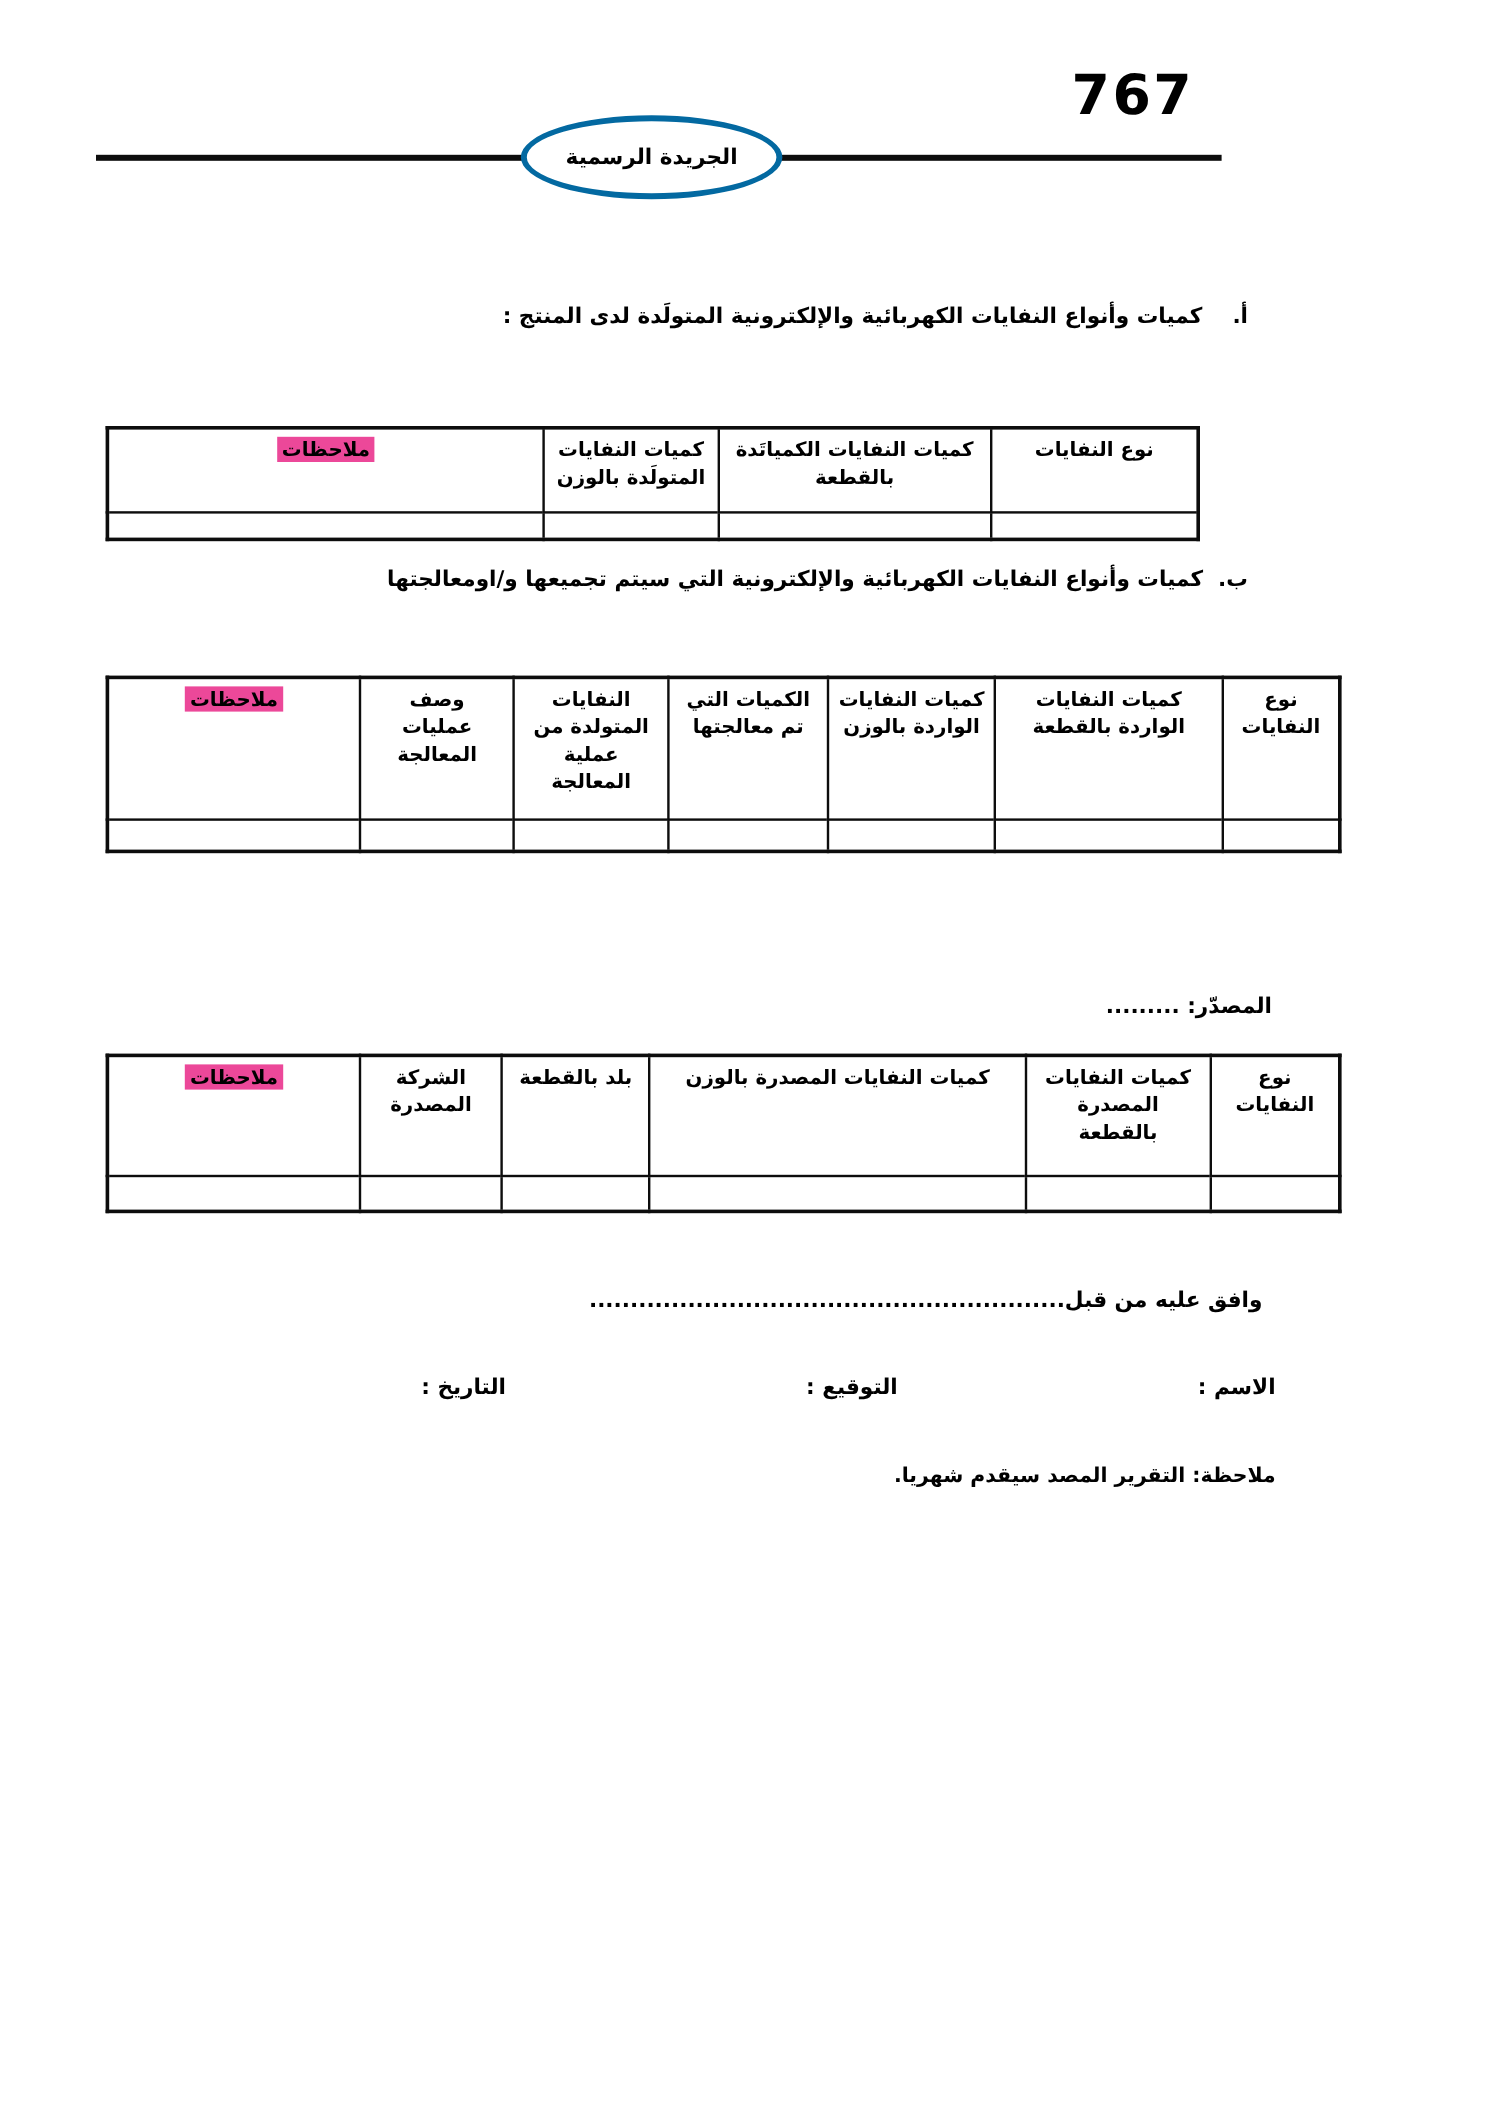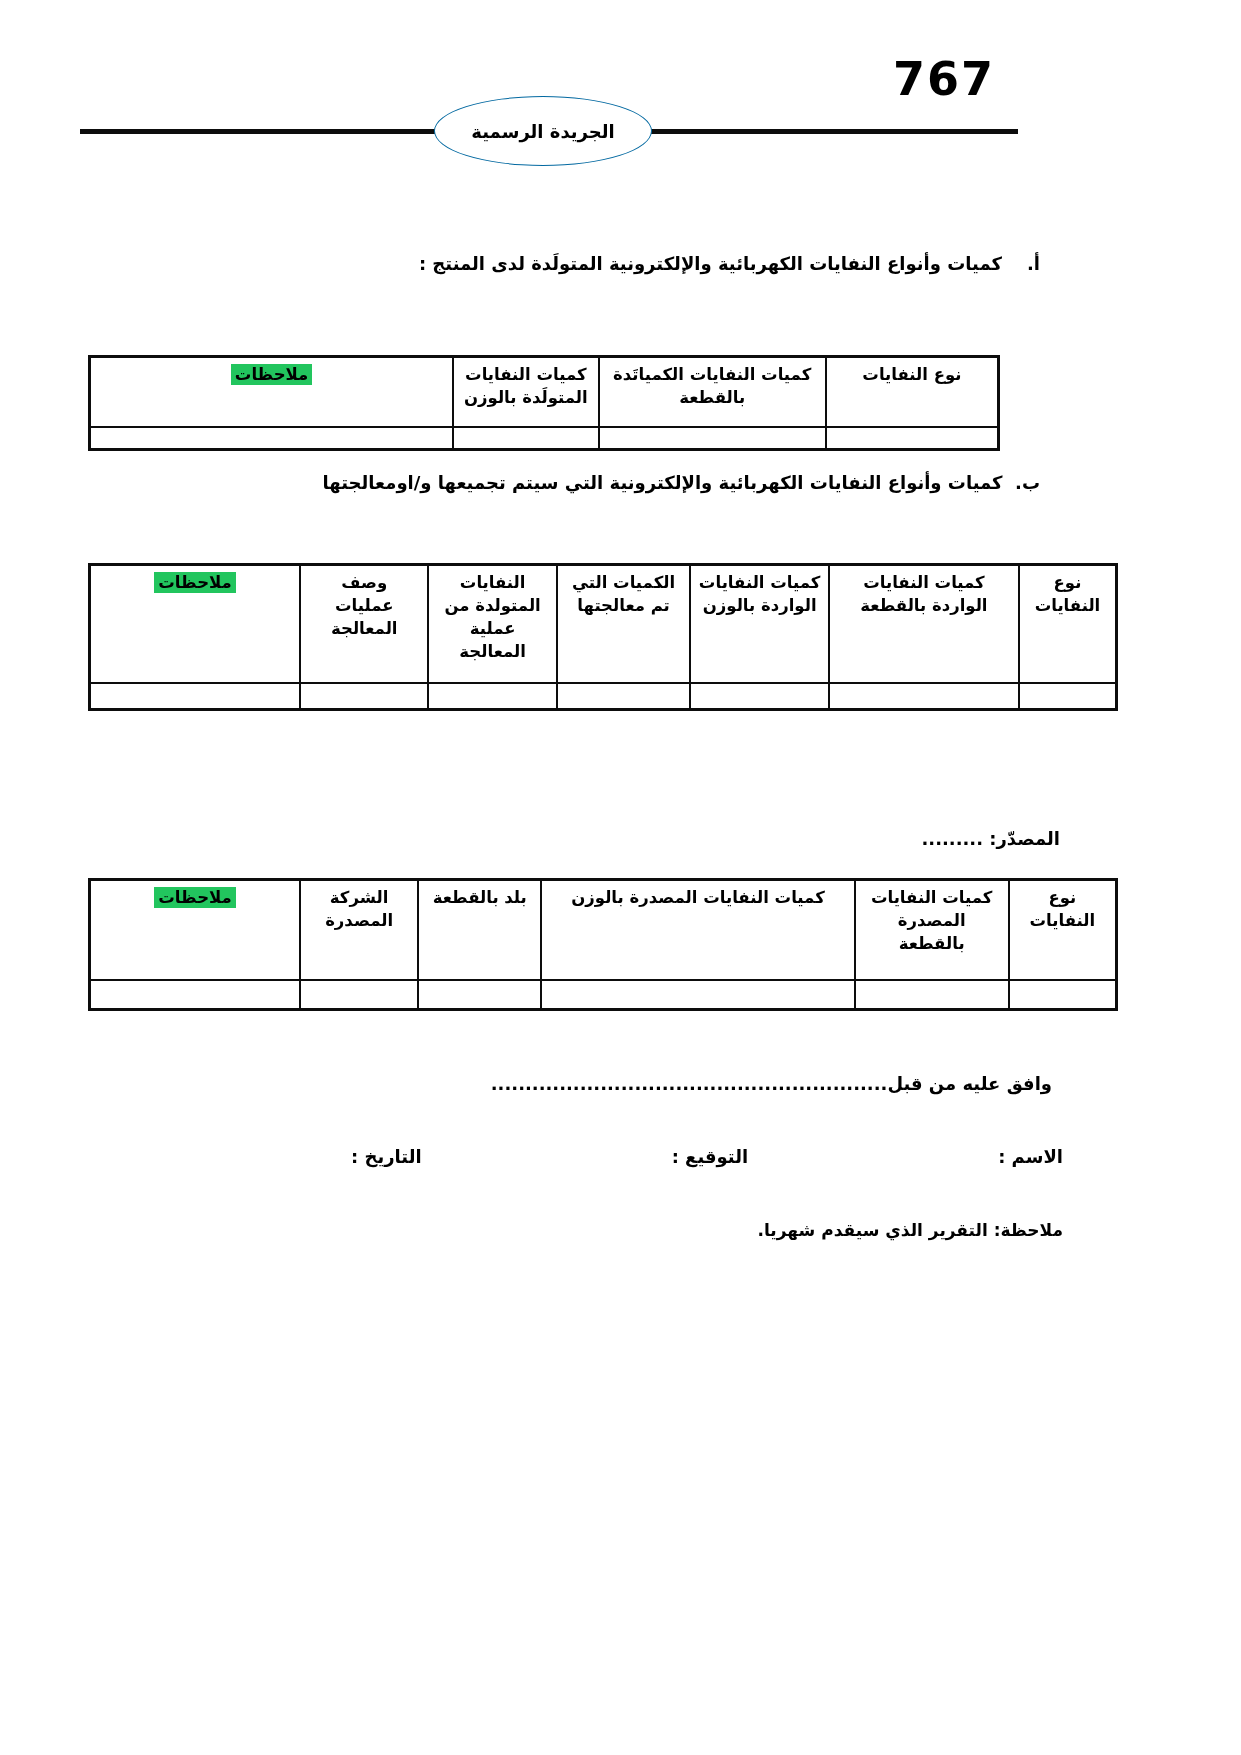--- a/index.html
+++ b/index.html
@@ -19,21 +19,21 @@
     left: 893px; top: 52px;
     font-size: 46px; font-weight: bold;
     letter-spacing: 2px;
   }
   .header-rule {
     left: 80px; top: 129px; width: 938px; height: 5px;
     background: #0d0d0d; z-index: 1;
   }
   .gazette-ellipse {
     left: 434px; top: 96px; width: 218px; height: 70px;
-    border: 1px solid #0369a1; border-radius: 50%;
+    border: 5px solid #0369a1; border-radius: 50%;
     background: #ffffff; z-index: 2;
     display: flex; align-items: center; justify-content: center;
     font-weight: bold; font-size: 18px;
   }
 
   
   .content { left: 88px; top: 0; width: 1030px; height: 1755px; }
 
   .doc-title {
     top: 190px; right: 0; width: 917px;
@@ -70,21 +70,21 @@
   .table-1 td { height: 23px; }
 
   .table-2 { top: 563px; right: 0; width: 1030px; }
   .table-2 th { height: 118px; }
   .table-2 td { height: 27px; }
 
   .table-3 { top: 878px; right: 0; width: 1030px; }
   .table-3 th { height: 100px; }
   .table-3 td { height: 30px; }
 
-  .hl { background: #22c55e; padding: 1px 4px; }
+  .hl { background: #ec4899; padding: 1px 4px; }
 
   
   .approved { top: 1073px; right: 66px; font-size: 18px; font-weight: bold; }
   .sign-row {
     top: 1146px; right: 55px; width: 712px;
     display: flex; justify-content: space-between;
     font-size: 18px; font-weight: bold;
   }
   .footnote { top: 1220px; right: 55px; font-size: 17px; font-weight: bold; }
 </style>
@@ -213,15 +213,15 @@
   </table>
 
   <div class="abs approved">وافق عليه من قبل..........................................................</div>
 
   <div class="abs sign-row">
     <span>الاسم :</span>
     <span>التوقيع :</span>
     <span>التاريخ :</span>
   </div>
 
-  <div class="abs footnote">ملاحظة: التقرير الذي سيقدم شهريا.</div>
+  <div class="abs footnote">ملاحظة: التقرير المصد سيقدم شهريا.</div>
 
 </div>
 
 </body></html>

